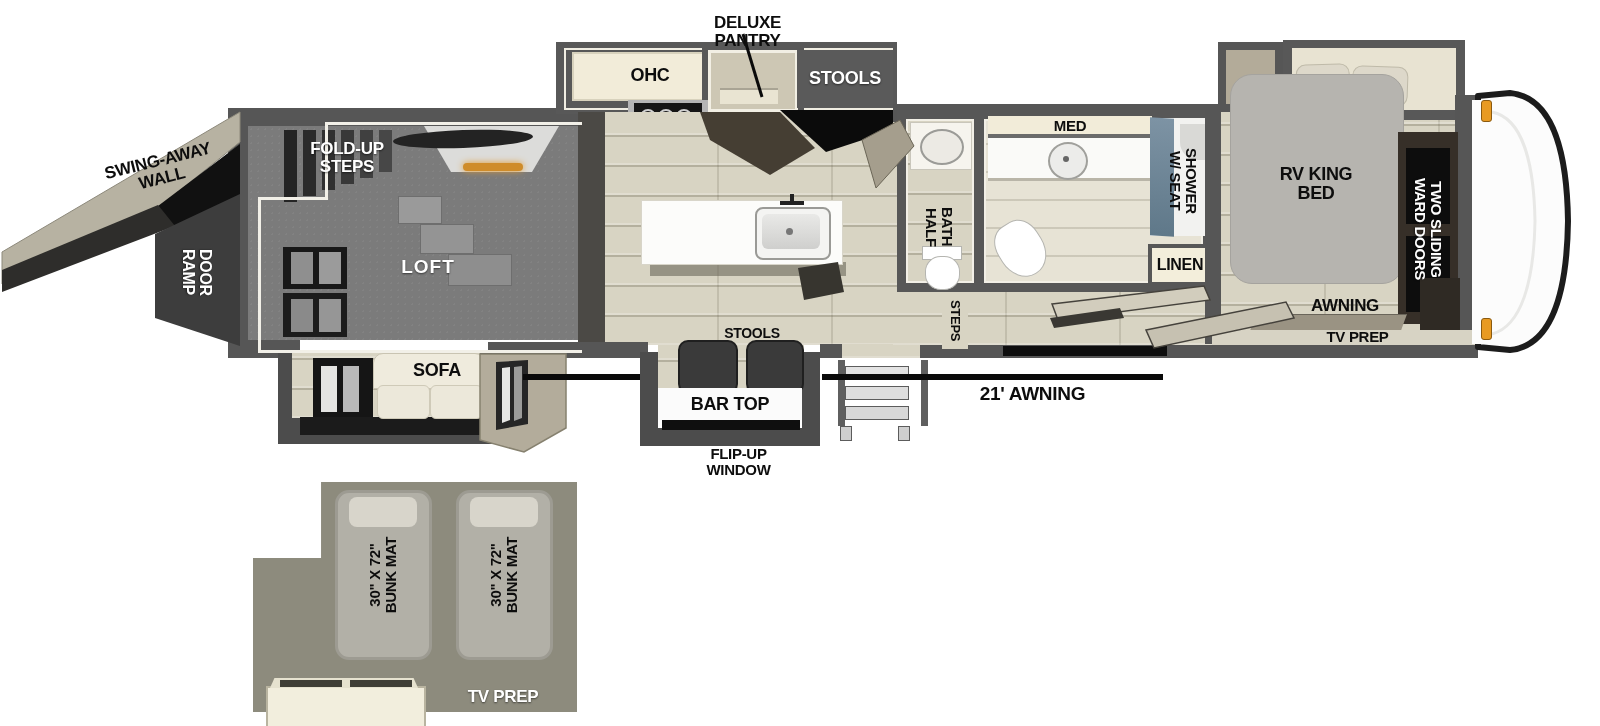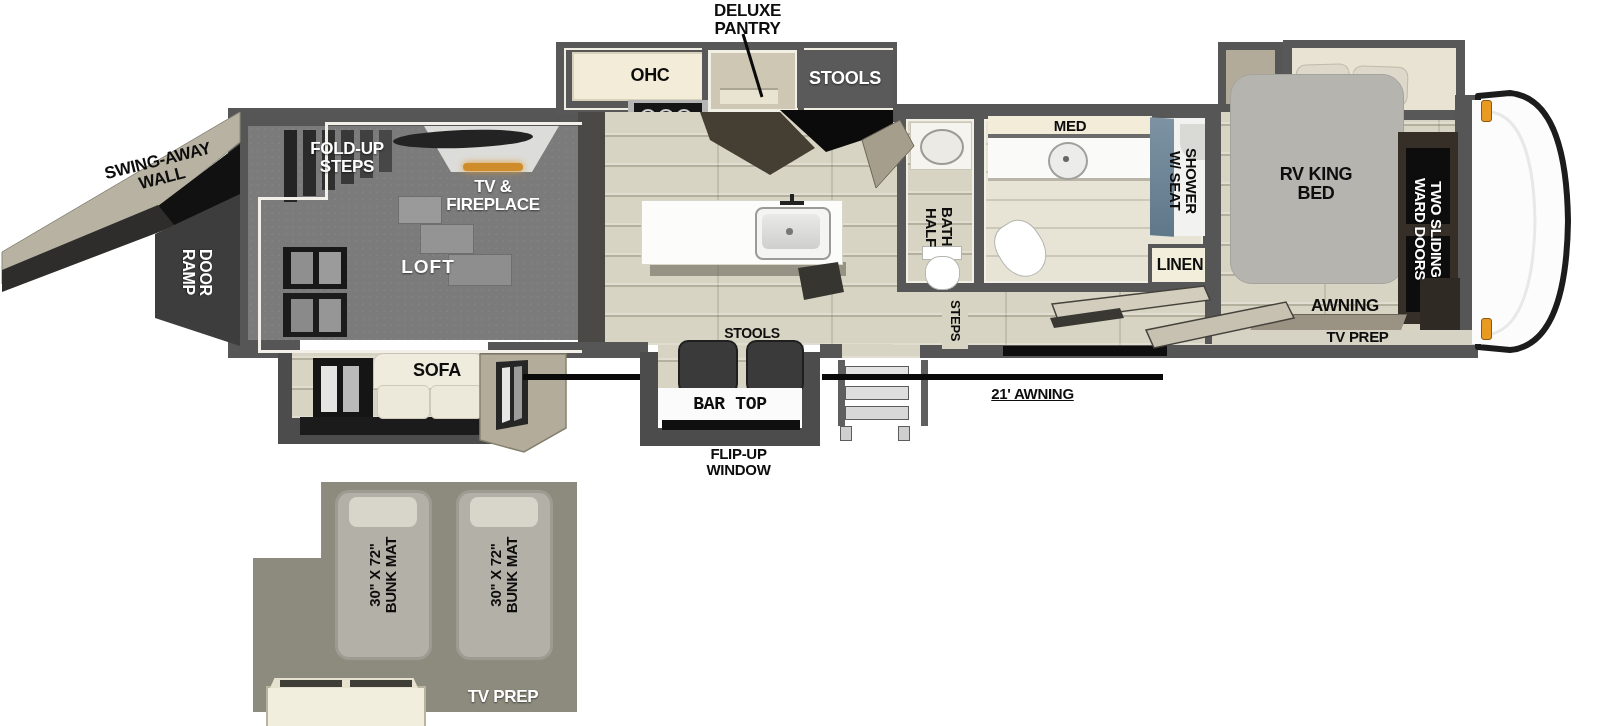--- a/index.html
+++ b/index.html
@@ -204,39 +204,37 @@
     <path d="M1478,96 L1510,93 C1552,97 1567,150 1568,221 C1567,293 1552,346 1510,350 L1478,347 Z" fill="#fcfcfc" stroke="#1c1c1c" stroke-width="6" stroke-linejoin="round"></path>
     <rect x="1472" y="100" width="9" height="244" fill="#fcfcfc"></rect>
     <path d="M1492,112 C1522,118 1534,162 1535,221 C1534,280 1522,326 1492,334" fill="none" stroke="#e8e8e6" stroke-width="3"></path>
 
     <rect x="523" y="374" width="117" height="6" fill="#0a0a0a"></rect>
     <rect x="822" y="374" width="341" height="6" fill="#0a0a0a"></rect>
 
     <line x1="743" y1="34" x2="762" y2="97" stroke="#0a0a0a" stroke-width="3"></line>
   </svg>
 
-  <div class="abs lbl" style="left:690px;top:0;width:115px;height:40px;font-size:17px;">DELUXE
+  <div class="abs lbl" style="left:690px;top:12px;width:115px;height:40px;font-size:17px;">DELUXE
 PANTRY</div>
   <div class="abs lbl" style="left:600px;top:60px;width:100px;height:30px;font-size:18px;">OHC</div>
   <div class="abs lbl lbl-w" style="left:797px;top:64px;width:96px;height:28px;font-size:18px;">STOOLS</div>
   <div class="abs lbl" style="left:92px;top:148px;width:136px;height:44px;font-size:17px;transform:rotate(-14deg);">SWING-AWAY
 WALL</div>
   <div class="abs lbl lbl-w v-lr" style="left:170px;top:228px;width:52px;height:88px;font-size:16px;">RAMP
 DOOR</div>
   <div class="abs lbl lbl-w" style="left:292px;top:138px;width:110px;height:40px;font-size:17px;">FOLD-UP
 STEPS</div>
-  <div class="abs lbl lbl-w" style="left:428px;top:176px;width:130px;height:40px;font-size:17px;">TV &amp;
-FIREPLACE</div>
   <div class="abs lbl lbl-w" style="left:388px;top:254px;width:80px;height:26px;font-size:19px;letter-spacing:1px;">LOFT</div>
   <div class="abs lbl" style="left:402px;top:358px;width:70px;height:24px;font-size:18px;">SOFA</div>
   <div class="abs lbl" style="left:708px;top:322px;width:88px;height:22px;font-size:14px;">STOOLS</div>
-  <div class="abs lbl" style="left:660px;top:392px;width:140px;height:24px;font-size:18px;z-index:6;font-family:Liberation Mono, monospace;">BAR TOP</div>
+  <div class="abs lbl" style="left:660px;top:392px;width:140px;height:24px;font-size:18px;z-index:6;">BAR TOP</div>
   <div class="abs lbl" style="left:686px;top:444px;width:105px;height:36px;font-size:15px;">FLIP-UP
 WINDOW</div>
-  <div class="abs lbl" style="left:965px;top:382px;width:135px;height:24px;font-size:15px;text-decoration:underline;">21' AWNING</div>
+  <div class="abs lbl" style="left:965px;top:382px;width:135px;height:24px;font-size:19px;">21' AWNING</div>
   <div class="abs lbl v-rl" style="left:942px;top:293px;width:26px;height:56px;font-size:13px;background:#d8d4c3;">STEPS</div>
   <div class="abs lbl v-lr" style="left:916px;top:180px;width:46px;height:94px;font-size:15px;">HALF
 BATH</div>
   <div class="abs lbl" style="left:1040px;top:117px;width:60px;height:17px;font-size:15px;">MED</div>
   <div class="abs lbl v-rl" style="left:1158px;top:130px;width:50px;height:102px;font-size:15px;">SHOWER
 W/ SEAT</div>
   <div class="abs lbl" style="left:1150px;top:252px;width:60px;height:26px;font-size:16px;">LINEN</div>
   <div class="abs lbl" style="left:1260px;top:162px;width:112px;height:44px;font-size:18px;">RV KING
 BED</div>
   <div class="abs lbl lbl-w v-rl" style="left:1400px;top:140px;width:56px;height:178px;font-size:15px;">TWO SLIDING

